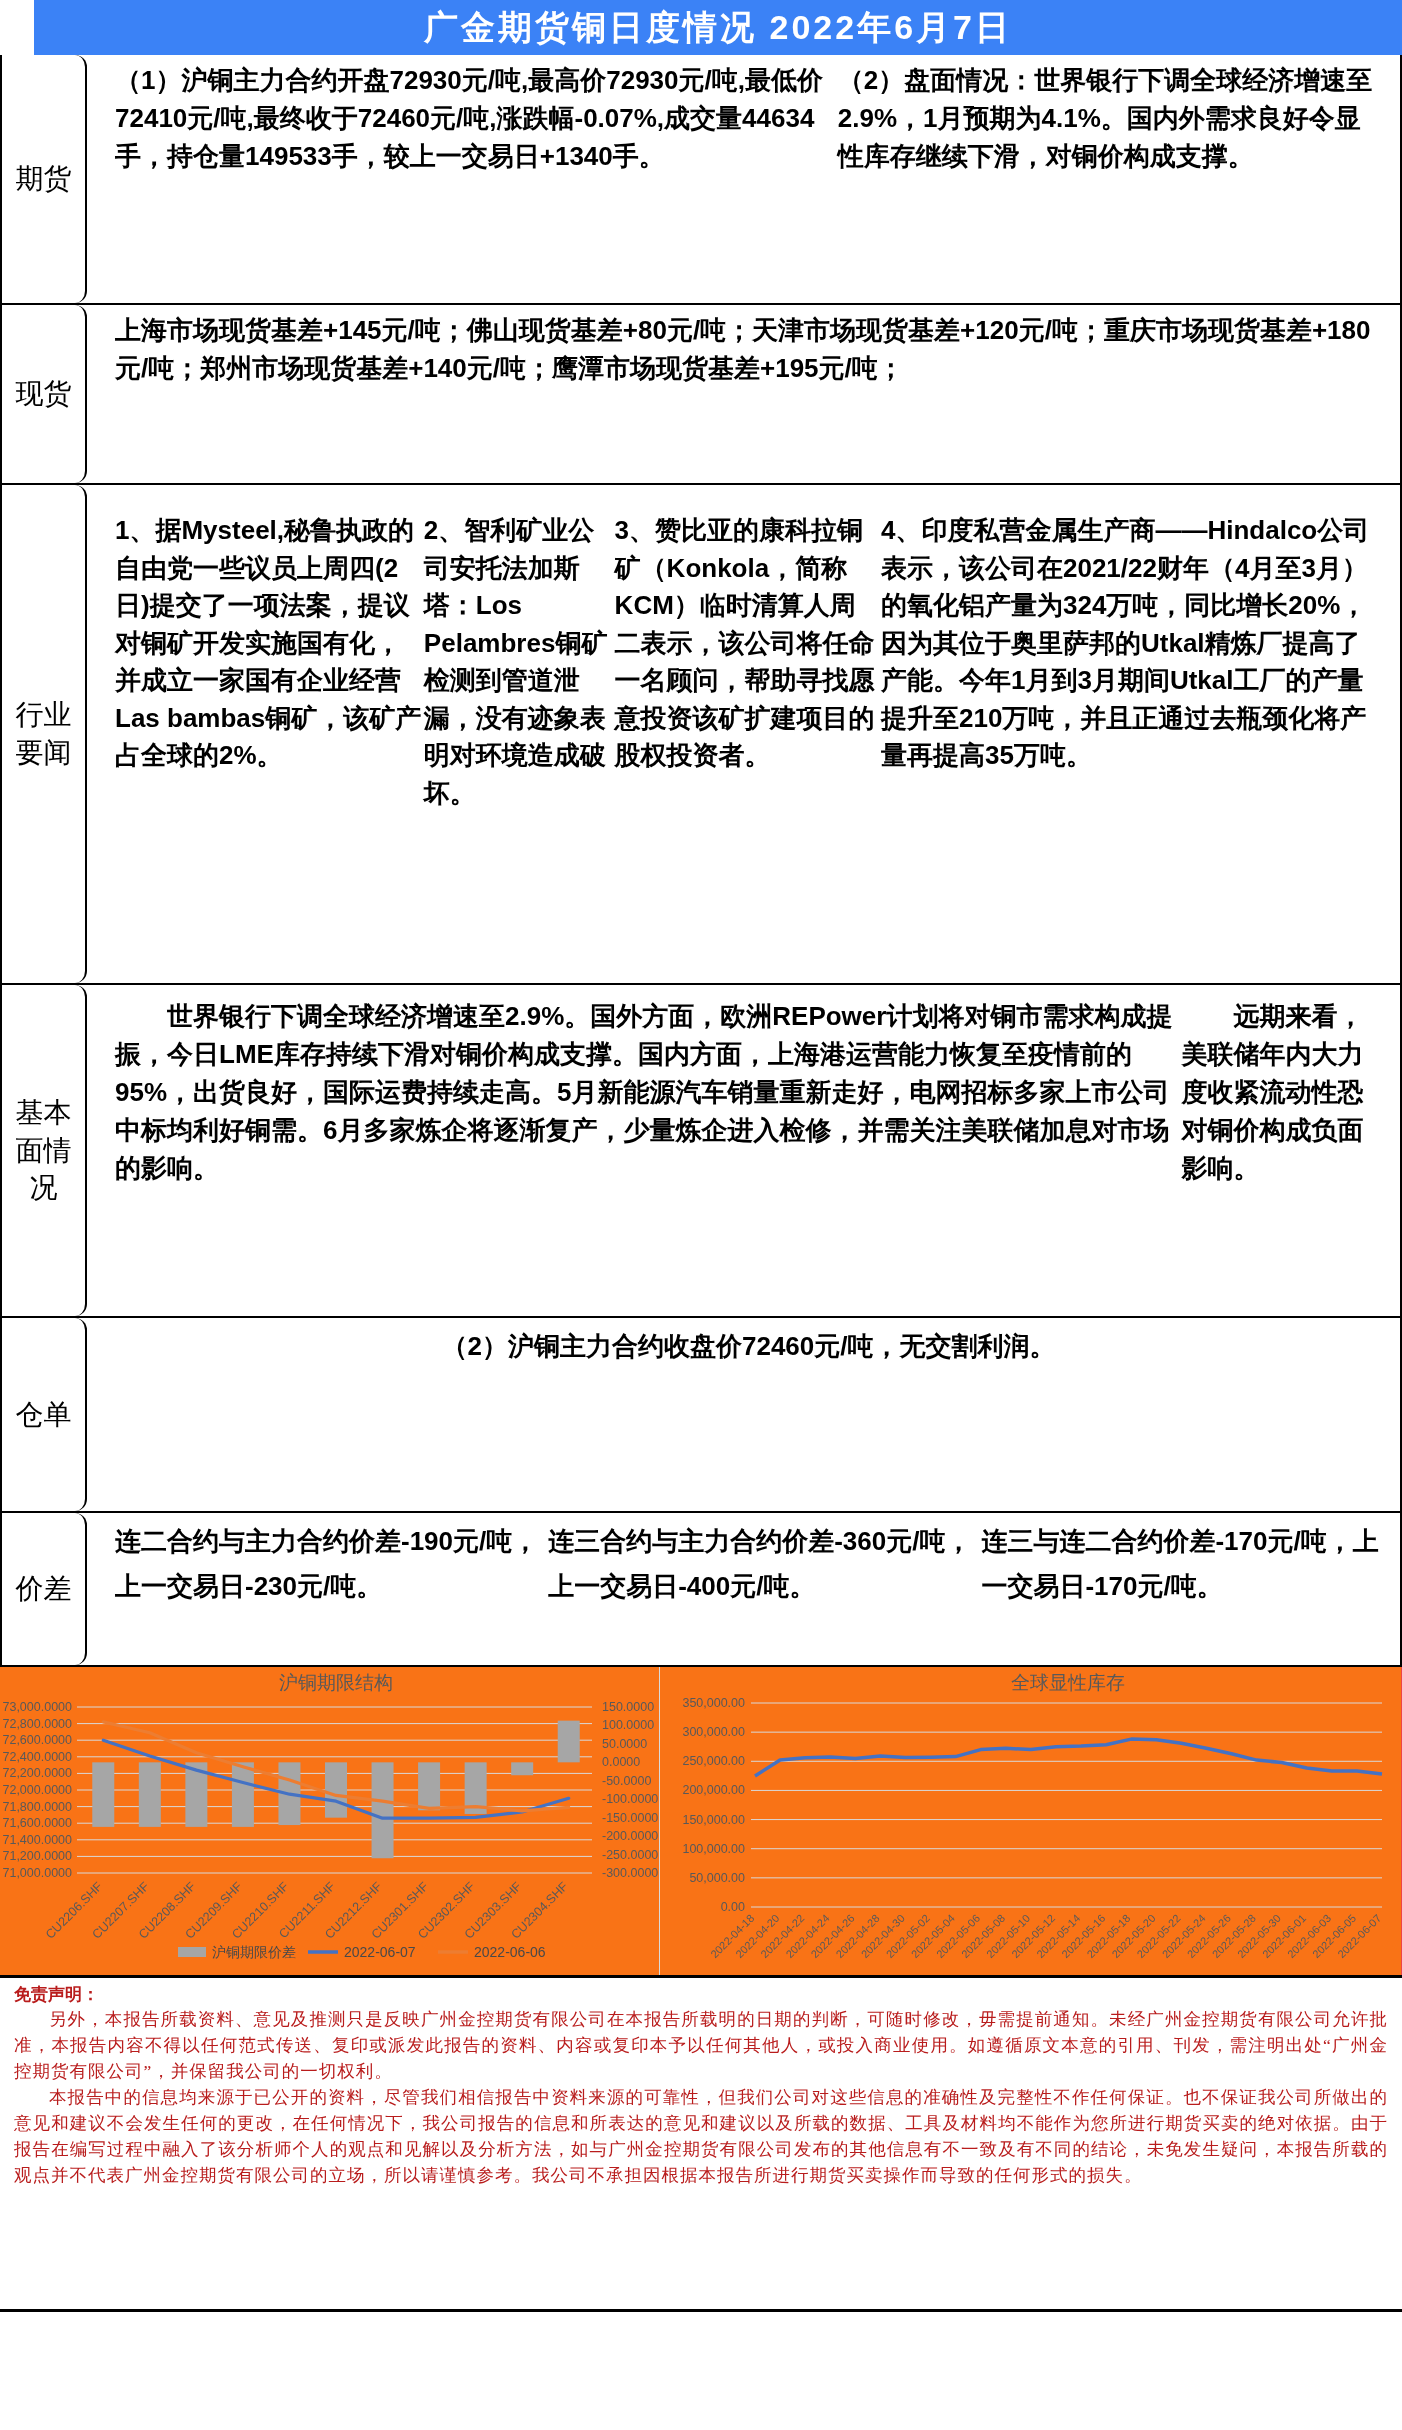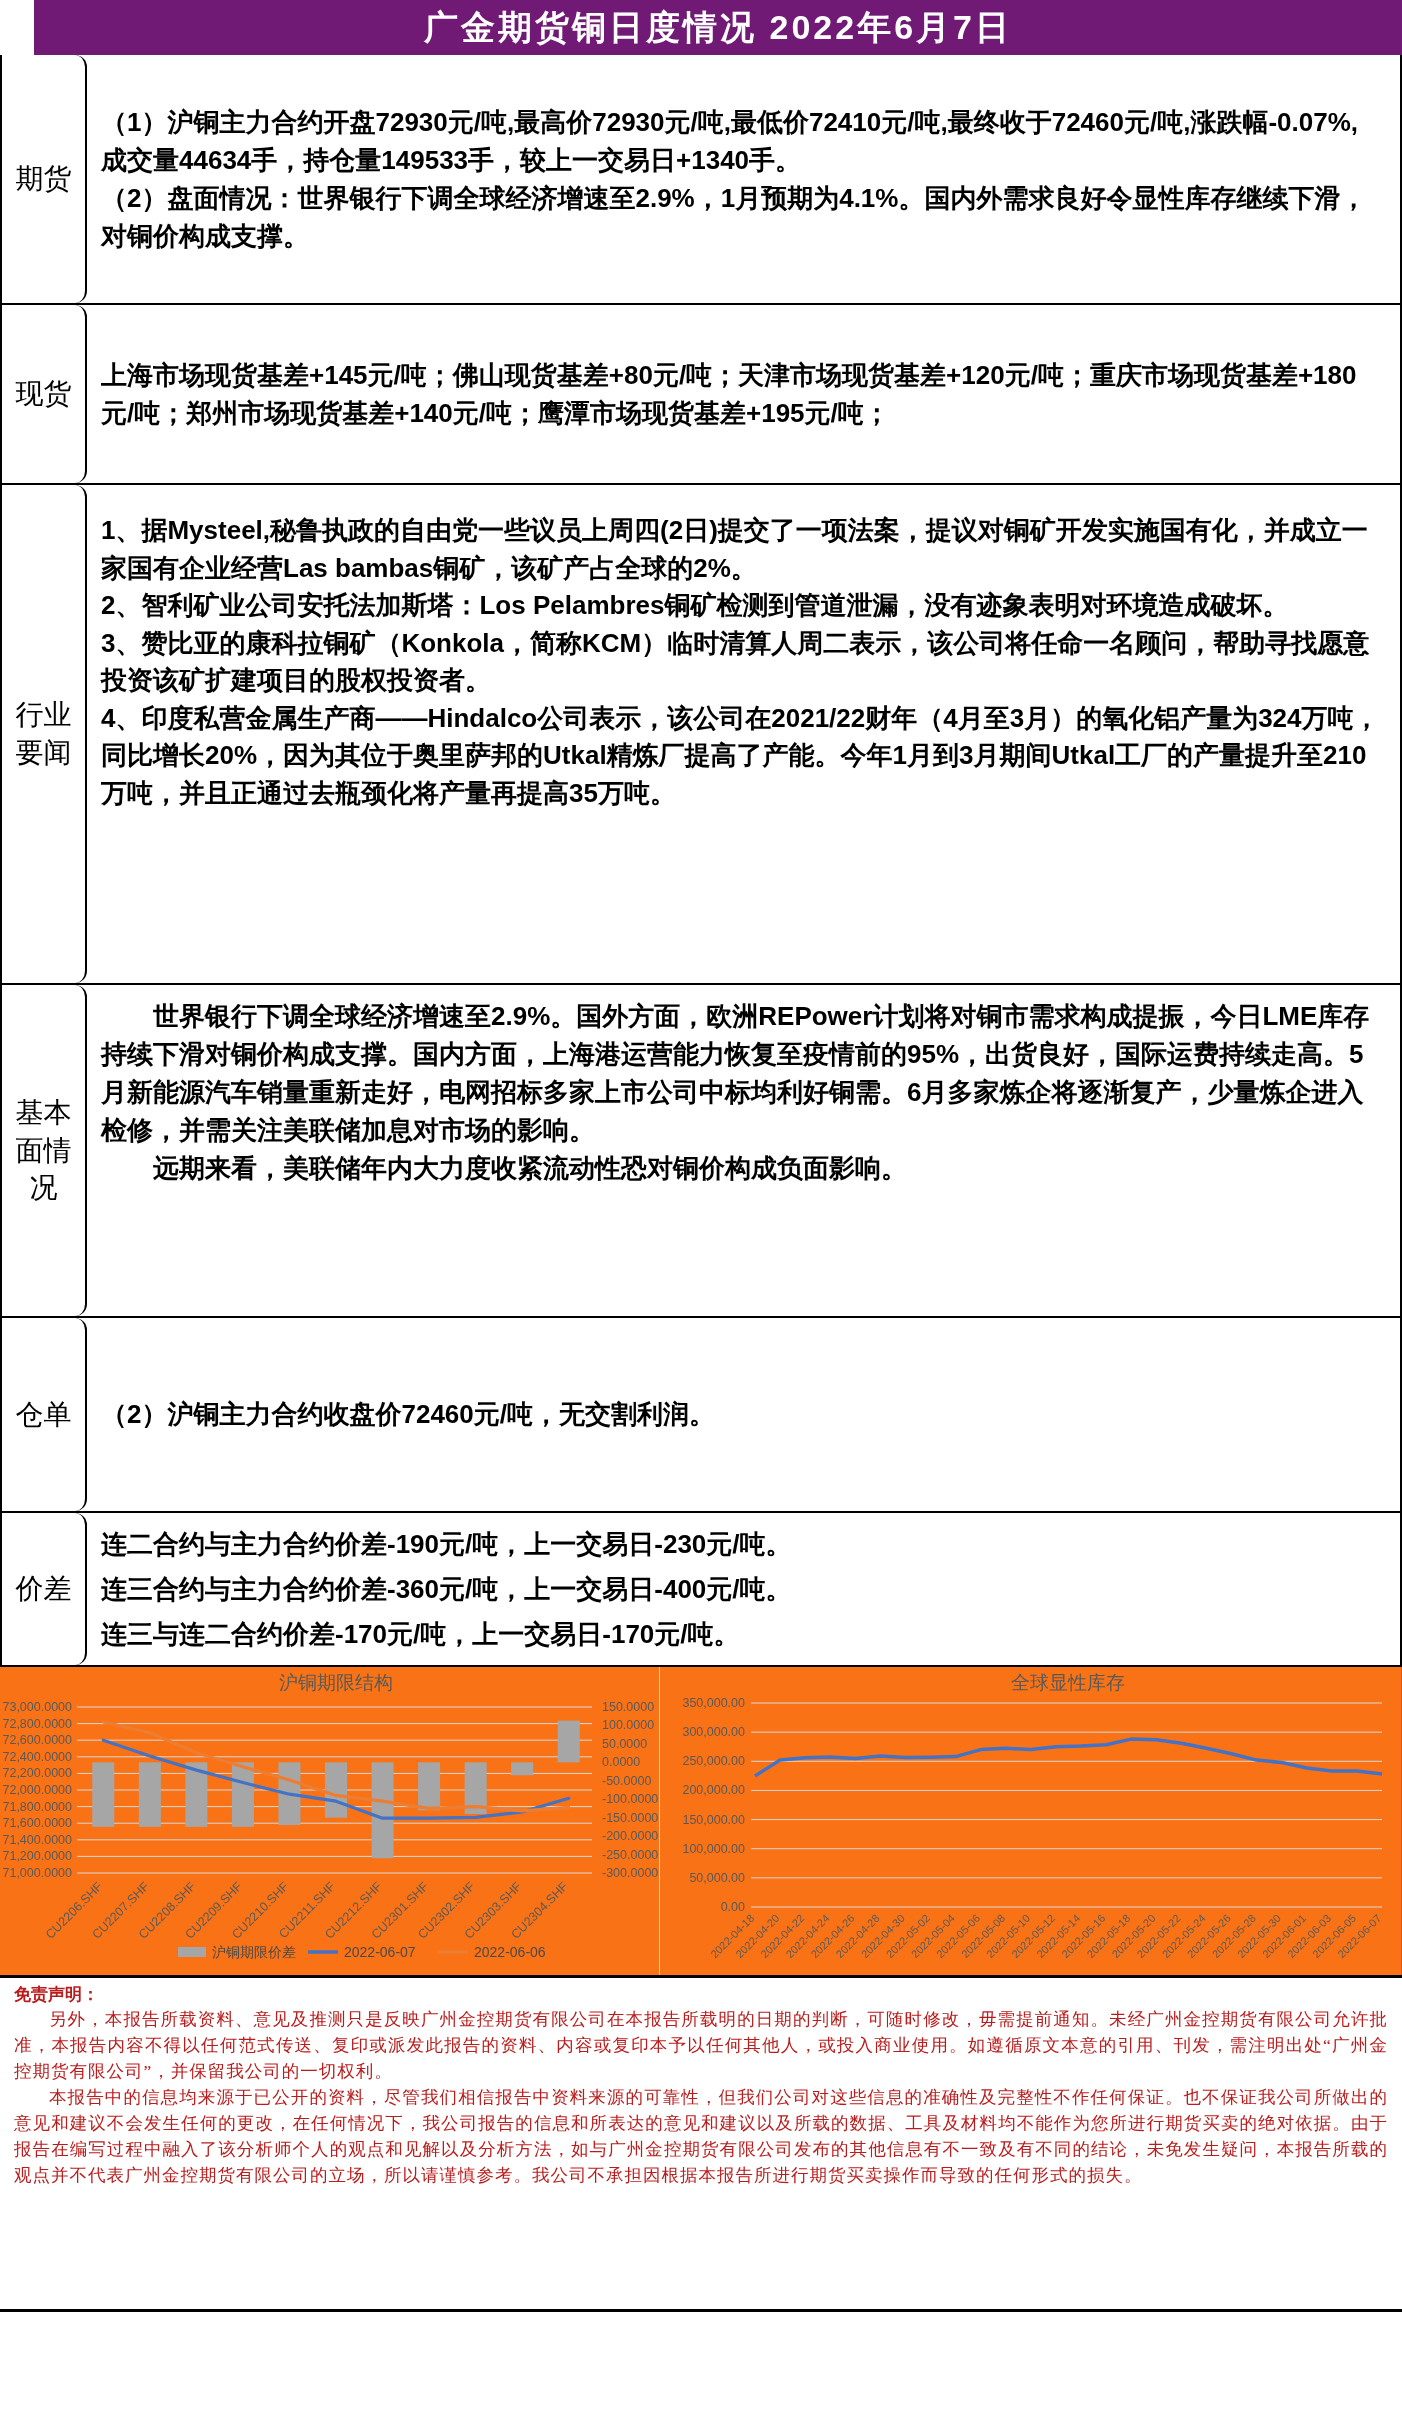--- a/index.html
+++ b/index.html
@@ -6,22 +6,22 @@
   .page{position:relative;width:1402px;height:2430px;background:#fff;overflow:hidden;
         font-family:"Liberation Sans","DejaVu Sans",sans-serif;color:#000;}
   .header{height:55px;background:#FFC000;display:flex;align-items:center;justify-content:center;}
   .header-title{color:#ffffff;font-size:34px;font-weight:700;letter-spacing:3px;}
   .report-table{border:2px solid #000;border-top:none;box-sizing:border-box;}
   .trow{display:flex;border-bottom:2px solid #000;box-sizing:border-box;}
   .trow:last-child{border-bottom:none;}
   .tlabel{width:85px;min-width:85px;border-right:2px solid #000;box-sizing:border-box;
           display:flex;align-items:center;justify-content:center;text-align:center;
           font-size:28px;font-weight:400;line-height:1.35;padding:0 5px;border-radius:12px;}
-  .tcontent{flex:1;padding:6px 18px 6px 14px;font-size:26px;font-weight:700;line-height:38px;
-            display:flex;flex-direction:column;justify-content:center;box-sizing:border-box;}
+  .tcontent{flex:1;padding:6px 18px 6px 28px;font-size:26px;font-weight:700;line-height:38px;
+            display:flex;flex-direction:row;justify-content:center;box-sizing:border-box;}
   .tcontent p{margin:0;}
   .top-align{justify-content:flex-start;padding-top:12px;}
   .dense{line-height:37.5px;margin-top:15px;}
   .loose{line-height:45px;}
   .indent p{text-indent:2em;}
   .h250{height:250px;} .h180{height:180px;} .h500{height:500px;} .h333{height:333px;}
   .h195{height:195px;} .h152{height:152px;} .h117{height:117px;}
   .charts{display:flex;height:308px;background:#f97316;}
   .chart-box1{width:660px;border-right:1px solid #d9d9d9;box-sizing:border-box;}
   .chart-box2{width:742px;border-right:1px solid #ef4444;box-sizing:border-box;text-align:center;}
@@ -29,21 +29,21 @@
               padding:5px 14px 0 14px;color:#55555a;font-family:"Liberation Serif","DejaVu Serif",serif;}
   .disclaimer-title{margin:0;font-size:17px;font-weight:700;}
   .disclaimer p{margin:0;font-size:17.5px;line-height:26px;text-indent:2em;text-align:justify;letter-spacing:1px;}
   svg text{font-family:"Liberation Sans","DejaVu Sans",sans-serif;}
 </style>
 </head>
 <body>
 
 <div class="page">
 
-  <div class="header" style="background: #701a75; margin-left: 34px;">
+  <div class="header" style="background: #3b82f6; margin-left: 34px;">
     <div class="header-title" style="color: rgb(255, 255, 255);">广金期货铜日度情况 2022年6月7日</div>
   </div>
 
   <div class="report-table">
 
     <div class="trow h250">
       <div class="tlabel">期货</div>
       <div class="tcontent">
         <p>（1）沪铜主力合约开盘72930元/吨,最高价72930元/吨,最低价72410元/吨,最终收于72460元/吨,涨跌幅-0.07%,成交量44634手，持仓量149533手，较上一交易日+1340手。</p>
         <p>（2）盘面情况：世界银行下调全球经济增速至2.9%，1月预期为4.1%。国内外需求良好令显性库存继续下滑，对铜价构成支撑。</p>

